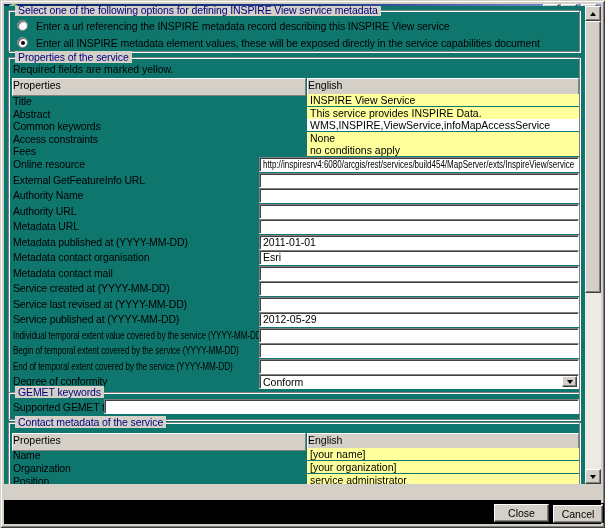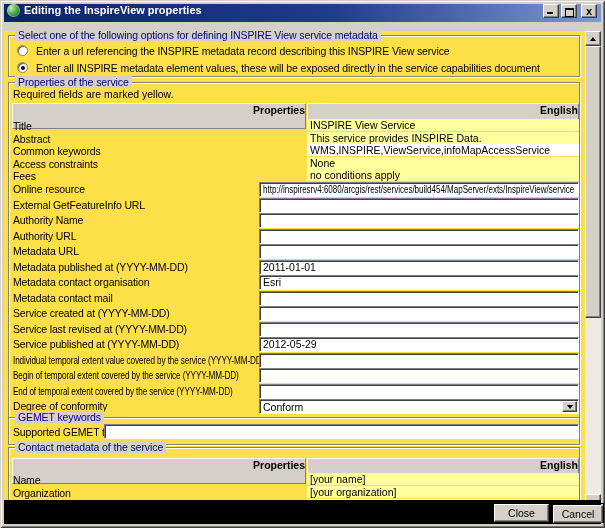--- a/index.html
+++ b/index.html
@@ -16,39 +16,39 @@
   .title-text{color:#fff;font-size:11px;font-weight:bold;white-space:nowrap;flex:1;letter-spacing:0;}
   .winbtns{display:flex;align-items:center;gap:2px;margin-right:2px;}
   .winbtn{width:16px;height:14px;background:#D4D0C8;border:1px solid;border-color:#fff #404040 #404040 #fff;
     box-shadow:inset -1px -1px 0 #808080;box-sizing:border-box;position:relative;cursor:pointer;}
   .winbtn.closeb{margin-left:2px;}
   .gl-min{position:absolute;left:3px;bottom:3px;width:6px;height:2px;background:#000;}
   .gl-max{position:absolute;left:3px;top:3px;width:7px;height:6px;border:1px solid #000;border-top-width:2px;}
   .gl-x{position:absolute;left:0;top:0;width:14px;height:12px;font:bold 11px "Liberation Sans",sans-serif;
     text-align:center;line-height:12px;color:#000;}
   
-  .viewport{position:absolute;left:4px;top:31px;width:597px;height:478px;overflow:hidden;background:#fde047;}
+  .viewport{position:absolute;left:4px;top:6px;width:597px;height:478px;overflow:hidden;background:#0f766e;}
   
   .gbox{position:absolute;border:1px solid #808080;box-shadow:1px 1px 0 #fff, inset 1px 1px 0 #fff;box-sizing:border-box;}
   .gbox-title{position:absolute;top:-7px;left:6px;background:#D4D0C8;padding:0 3px;color:#000080;
     font-size:10.5px;white-space:nowrap;letter-spacing:-0.1px;}
   #g1{left:4px;top:4px;width:572px;height:42px;}
   #g2{left:4px;top:51px;width:572px;height:336px;}
   #g3{left:4px;top:386px;width:572px;height:28px;}
   #g4{left:4px;top:416px;width:572px;height:70px;}
   
   .radio-row{position:absolute;left:8px;height:14px;width:560px;cursor:pointer;}
   .radio{position:absolute;left:0;top:1px;width:11px;height:11px;border-radius:50%;background:#fff;
     border:1px solid #808080;box-sizing:border-box;box-shadow:inset 1px 1px 1px rgba(64,64,64,.85);}
   .radio.sel::after{content:"";position:absolute;left:2.5px;top:2.5px;width:4px;height:4px;border-radius:50%;background:#000;}
   .radio-label{position:absolute;left:19px;top:1px;font-size:10.5px;letter-spacing:-0.1px;white-space:nowrap;color:#000;}
   
   .note{position:absolute;left:4px;top:5px;font-size:10.5px;color:#000;}
-  .hcell{position:absolute;height:26px;background:#D4D0C8;border:1px solid;border-color:#fff #808080 #808080 #fff;
-    box-sizing:border-box;text-align:right;font-size:10.5px;line-height:12px;color:#000;font-weight:bold;}
+  .hcell{position:absolute;height:18px;background:#D4D0C8;border:1px solid;border-color:#fff #808080 #808080 #fff;
+    box-sizing:border-box;text-align:left;font-size:10.5px;line-height:12px;color:#000;}
   .grow,.frow{position:absolute;left:0;width:572px;height:15px;}
   .row-label{position:absolute;left:4px;top:1px;font-size:10.5px;letter-spacing:-0.15px;white-space:nowrap;color:#000;}
   .row-label.long{transform:scaleX(.78);transform-origin:0 50%;}
   .cellv{position:absolute;left:298px;top:0;width:272px;height:12px;font-size:10.5px;line-height:12px;
     padding-left:3px;box-sizing:border-box;white-space:nowrap;overflow:hidden;color:#000;}
   .yellow{background:#FFFF9C;}
   .whitebg{background:#FFFFFF;}
   .tinput{position:absolute;left:250px;top:0;width:320px;height:15px;background:#fff;box-sizing:border-box;
     border:1px solid;border-color:#808080 #fff #fff #808080;box-shadow:inset 1px 1px 0 #404040;
     font-size:10.5px;line-height:13px;padding:0 3px;white-space:nowrap;overflow:hidden;cursor:text;}

